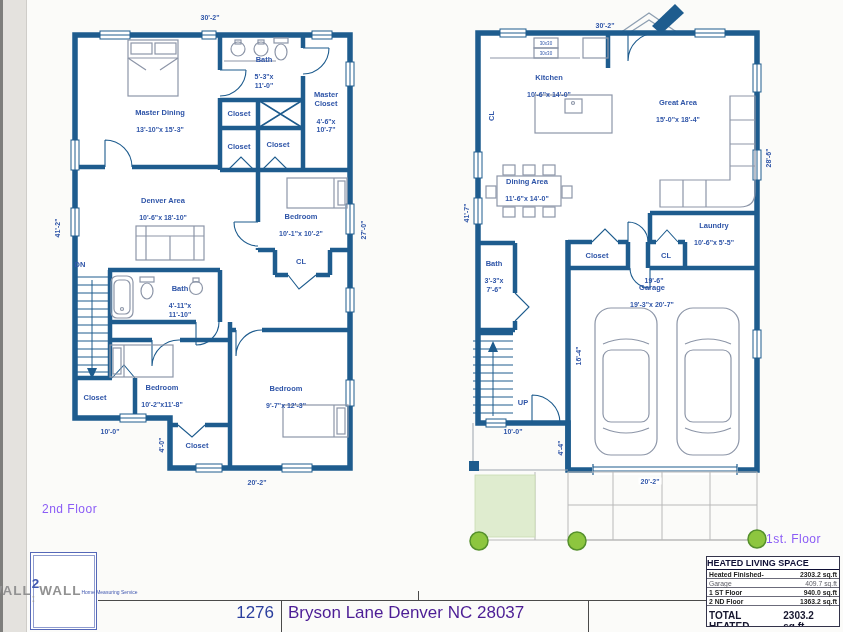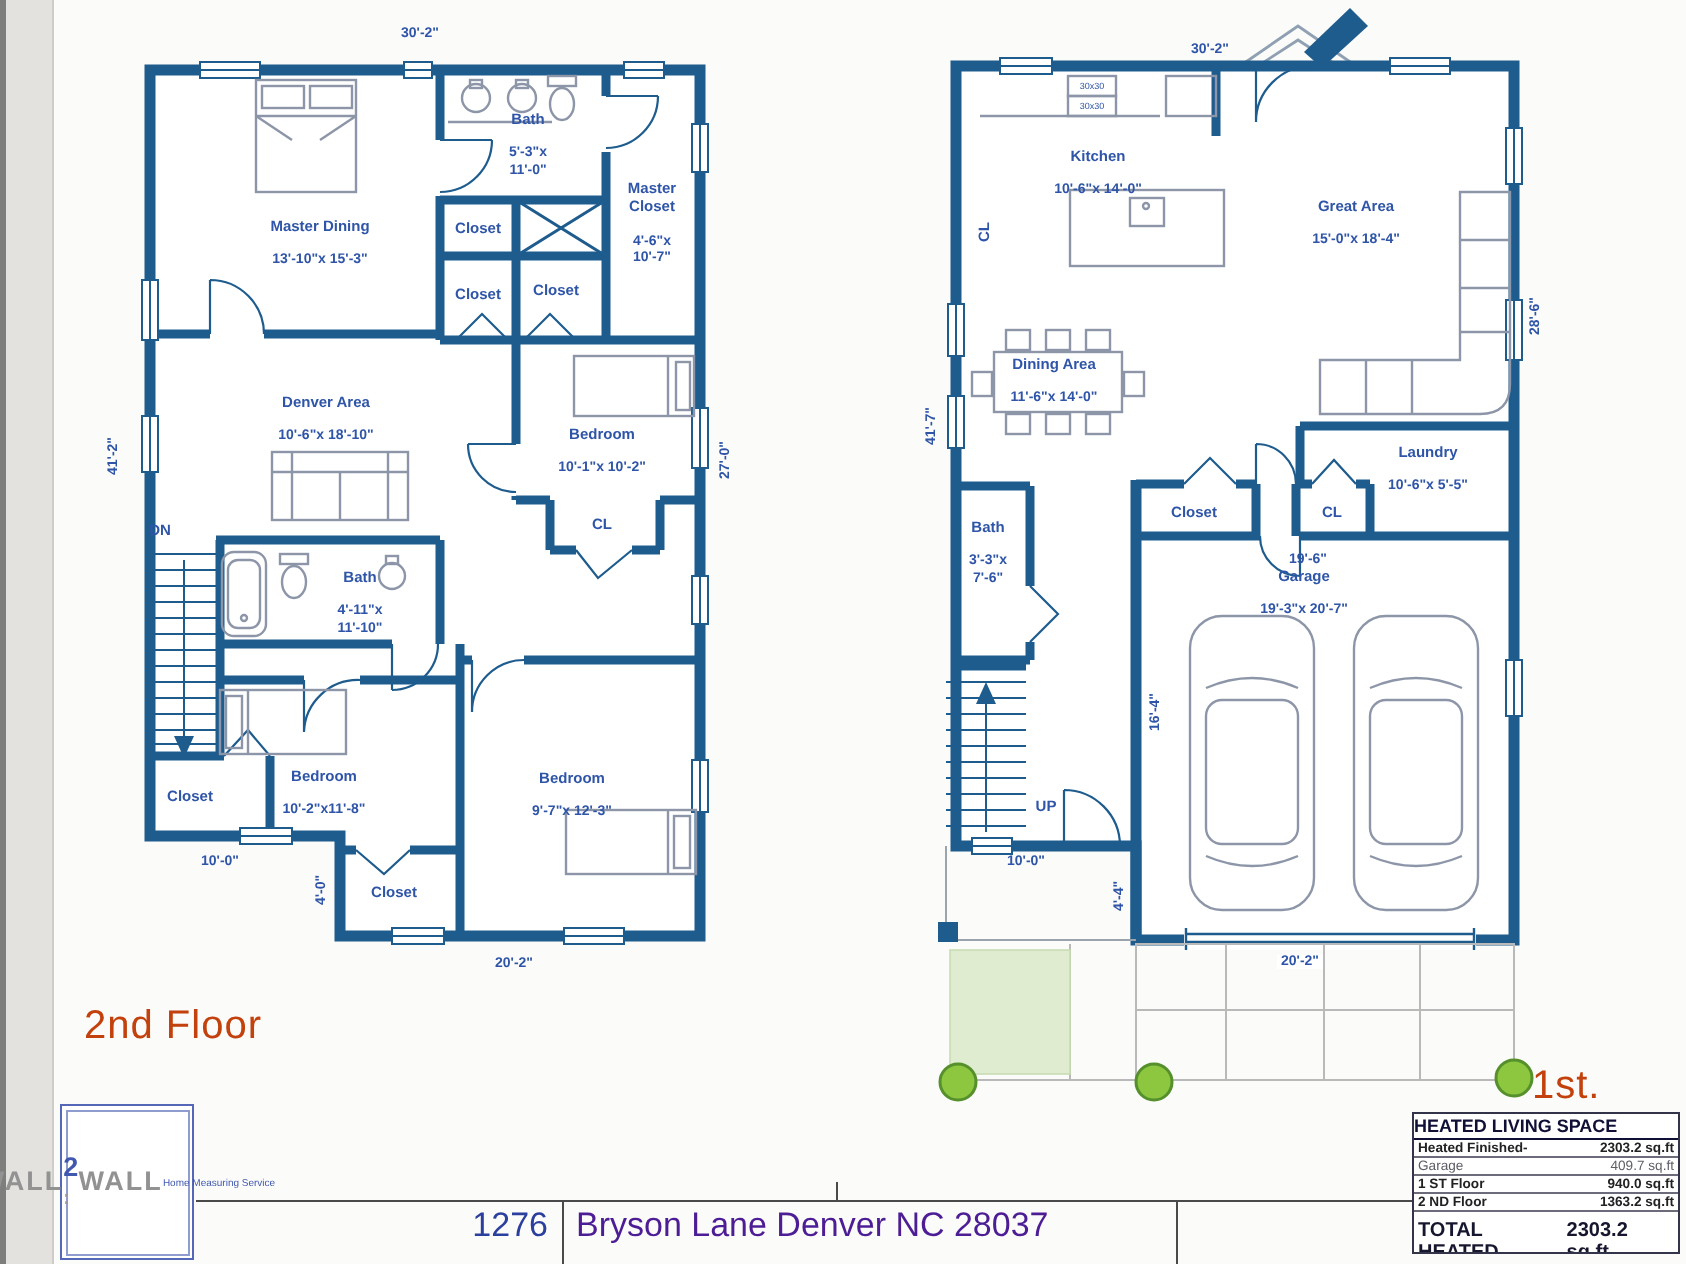--- a/index.html
+++ b/index.html
@@ -6,21 +6,21 @@
   body{background:#c9c7c3;font-family:"Liberation Sans",sans-serif}
   #page{position:relative;width:843px;height:632px;background:#fbfbf9;overflow:hidden}
   #left-band{position:absolute;left:0;top:0;width:27px;height:632px;background:#e4e2de;border-left:3px solid #7e7e7c;border-right:1px solid #cfcdc9;box-sizing:border-box}
   #plan-svg{position:absolute;left:0;top:0}
   .rlbl{position:absolute;transform:translate(-50%,-50%);text-align:center;color:#2f55a8;font-size:7.5px;font-weight:600;line-height:1.22;white-space:pre-line;pointer-events:none}
   .rlbl .rdims{font-size:7px}
   .dim{position:absolute;transform:translate(-50%,-50%);color:#2f55a8;font-size:7px;font-weight:600;white-space:nowrap}
   .dim.vert{transform:translate(-50%,-50%) rotate(-90deg)}
   .dim.bg{background:#fff;padding:0 2px}
   .tiny{position:absolute;transform:translate(-50%,-50%);color:#2f55a8;font-size:4.5px;white-space:nowrap}
-  .floor-title{position:absolute;color:#c2410c;font-size:20px;letter-spacing:0.5px}
+  .floor-title{position:absolute;color:#8b5cf6;font-size:12px;letter-spacing:0.5px}
   
   .titleline{position:absolute;left:98px;top:600px;width:608px;border-top:1.3px solid #4a4a4a}
   .vline{position:absolute;border-left:1px solid #4a4a4a}
   .addr-num{position:absolute;left:200px;top:603px;width:74px;text-align:right;font-size:17px;color:#2b3f9e}
   .addr-text{position:absolute;left:288px;top:603px;font-size:17px;color:#4c1d95}
   
   .logo{position:absolute;left:30px;top:552px;width:67px;height:78px;border:1.5px solid #5568b8;background:#fff;box-sizing:border-box}
   .logo-inner{margin:1.5px;border:1px solid #8f9ccf;height:calc(100% - 3px);box-sizing:border-box;display:flex;flex-direction:row;align-items:center;justify-content:center;padding:1px 2px}
   .logo-word{font-size:13.5px;font-weight:bold;color:#929292;letter-spacing:1px;line-height:1.05}
   .logo-two{font-size:13.5px;font-weight:bold;color:#4058b0;line-height:1.05}

